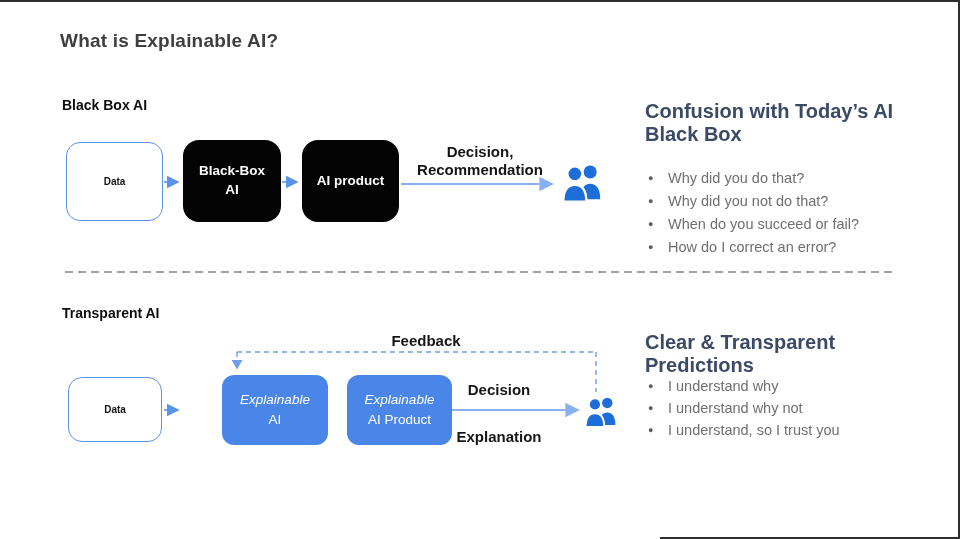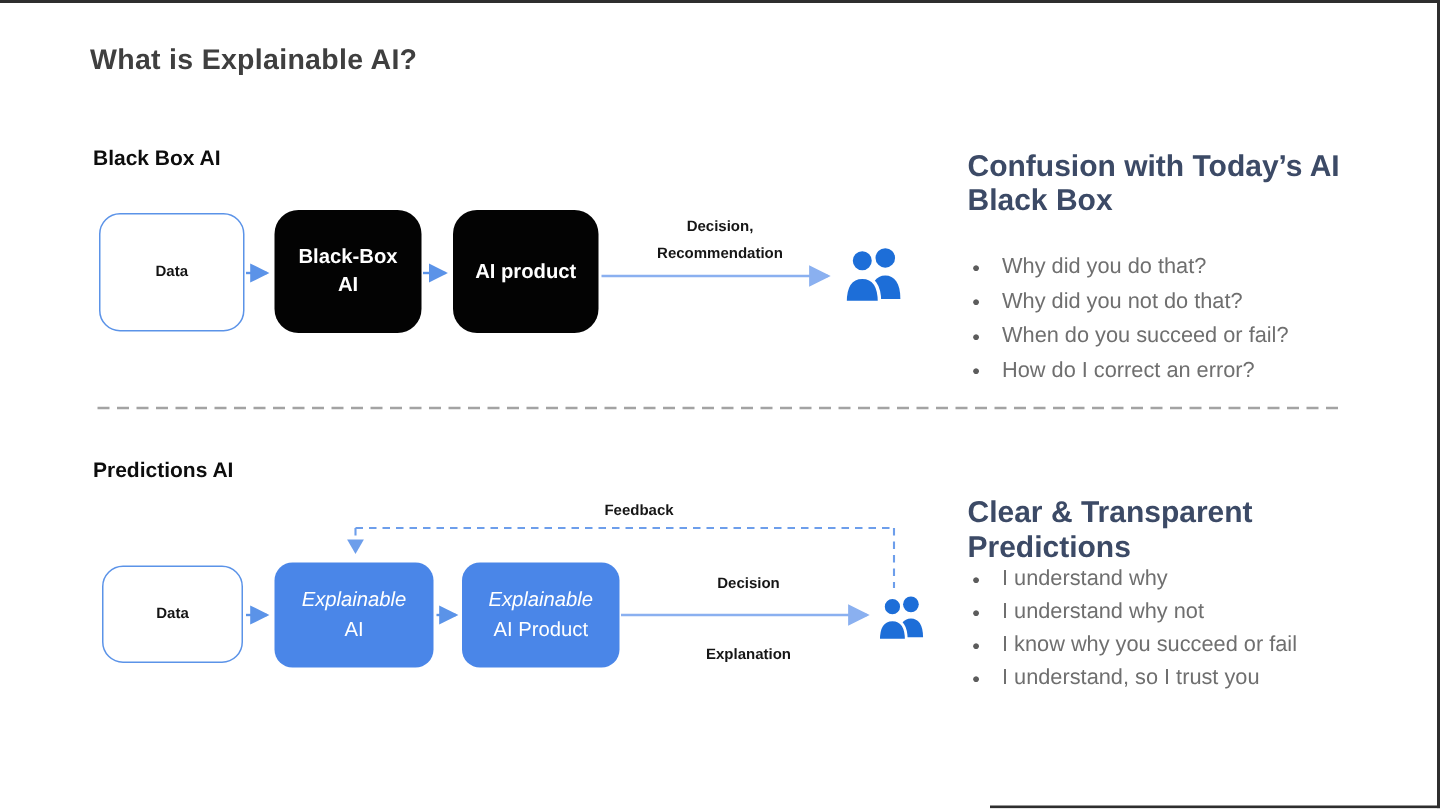--- a/index.html
+++ b/index.html
@@ -34,27 +34,27 @@
   .box-data {
     background: #ffffff; border: 1.6px solid #5b93e8; border-radius: 14px;
     color: #141414; font-weight: bold; font-size: 10px;
   }
   .box-black {
     background: #030303; border-radius: 16px;
     color: #ffffff; font-weight: bold; font-size: 13.5px; line-height: 1.4;
   }
   .box-blue {
     background: #4a86e8; border-radius: 12px;
-    color: #ffffff; font-size: 13.5px; line-height: 1.45;
+    color: #ffffff; font-size: 13.5px; line-height: 1.45; margin-left: 39px;
   }
   .box-blue .it { font-style: italic; }
 
   .arrow-label {
     position: absolute; text-align: center;
-    font-weight: bold; font-size: 10px; color: #161616; line-height: 18px;
+    font-weight: bold; font-size: 15px; color: #161616; line-height: 18px;
   }
   .svg-layer { position: absolute; left: 0; top: 0; pointer-events: none; }
 
   .panel-heading {
     position: absolute; width: 262px;
     font-size: 20px; font-weight: bold; color: #3c4a66; line-height: 23px;
   }
   .ph-1 { left: 645px; top: 100px; }
   .ph-2 { left: 645px; top: 331px; }
 
@@ -147,21 +147,21 @@
   </svg>
 
   <div class="panel-heading ph-1">Confusion with Today’s AI Black Box</div>
   <ul class="bullets bl-1">
     <li>Why did you do that?</li>
     <li>Why did you not do that?</li>
     <li>When do you succeed or fail?</li>
     <li>How do I correct an error?</li>
   </ul>
 
-  <div class="section-heading sh-explainable">Predictions AI</div>
+  <div class="section-heading sh-explainable">Transparent AI</div>
 
   <div class="arrow-label" style="left:385px; top:332px; width:82px;">Feedback</div>
 
   <div class="box box-data" style="left:68px; top:377px; width:94px; height:65px;">
     <span>Data</span>
   </div>
 
   <div class="box box-blue" style="left:183px; top:375px; width:106px; height:70px;">
     <span class="it">Explainable</span>
     <span>AI</span>
@@ -183,17 +183,16 @@
         <circle cx="15.5" cy="13.5" r="7.8"></circle>
         <path d="M3.5,42.5 c0,-12.5 5,-17.5 12,-17.5 s12,5 12,17.5 z"></path>
       </g>
     </g>
   </svg>
 
   <div class="panel-heading ph-2">Clear &amp; Transparent Predictions</div>
   <ul class="bullets bl-2">
     <li>I understand why</li>
     <li>I understand why not</li>
-    <li>I know why you succeed or fail</li>
     <li>I understand, so I trust you</li>
   </ul>
 
 </div>
 
 </body></html>

